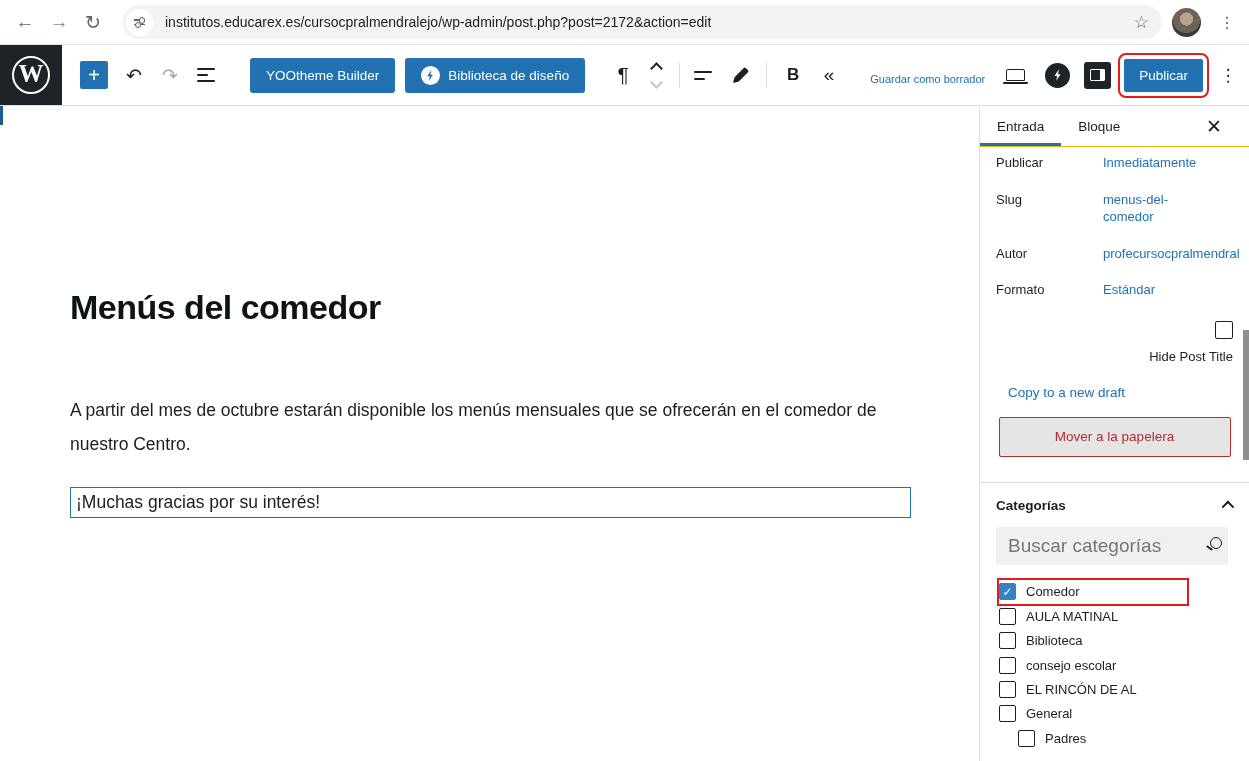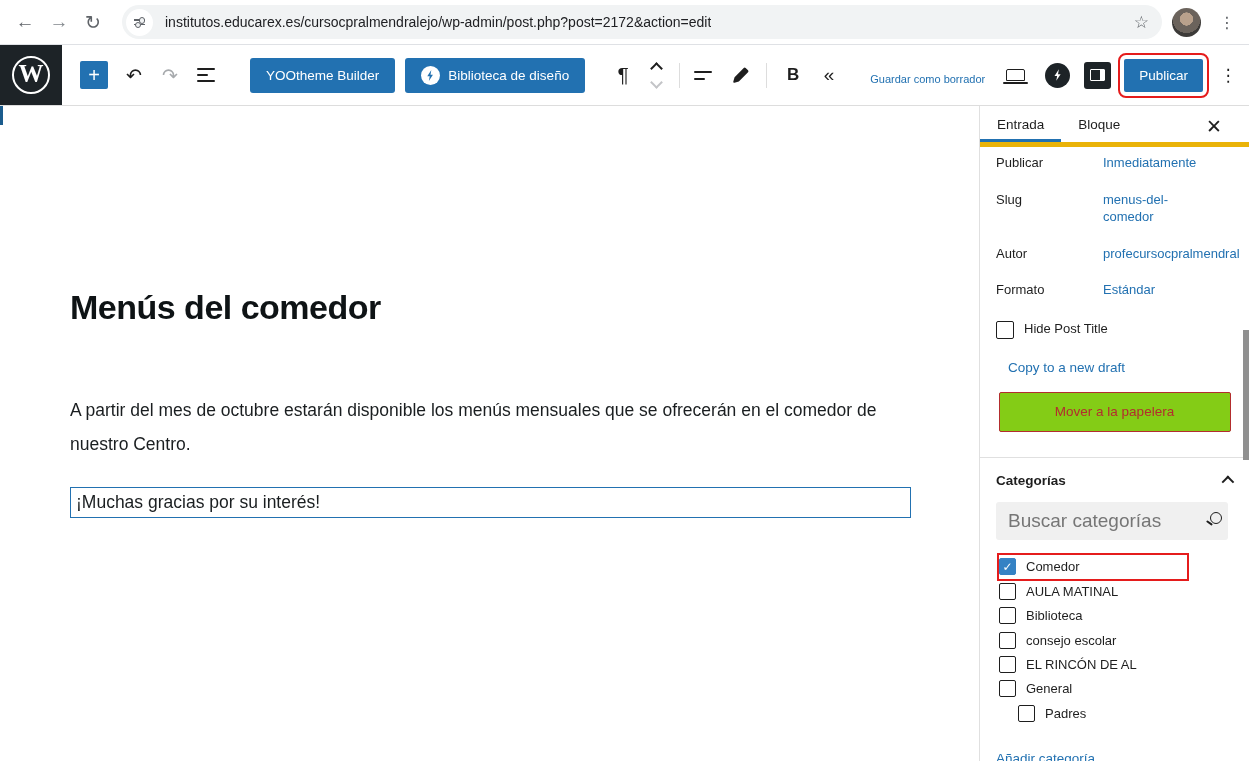--- a/index.html
+++ b/index.html
@@ -93,40 +93,40 @@
     color:#0e1315; letter-spacing:-0.5px; cursor:text; }
   .post-para { position:absolute; left:70px; top:288px; width:828px; font-size:17.5px;
     line-height:1.92; color:#1a1e20; cursor:text; }
   .sel-block { position:absolute; left:70px; top:381px; width:841px; height:31px;
     border:1.5px solid #2271b1; display:flex; align-items:center; cursor:text; }
   .sel-block p { font-size:17.5px; color:#1a1e20; padding-left:5px; }
 
   
   .sidebar { position:absolute; left:979px; top:106px; width:270px; height:655px; background:#fff;
     border-left:1px solid #e0e0e0; font-size:13px; color:#1e1e1e; }
-  .sb-tabs { display:flex; align-items:stretch; height:41px; border-bottom:5px solid #eab308; }
+  .sb-tabs { display:flex; align-items:stretch; height:41px; border-bottom:1px solid #eab308; }
   .sb-tab { position:relative; padding:0 17px; display:flex; align-items:center; font-size:13.5px;
     cursor:pointer; }
   .sb-tab.active::after { content:""; position:absolute; left:0; right:0; bottom:0; height:3.5px;
     background:#2271b1; }
   .sb-close { margin-left:auto; align-self:center; margin-right:14px; width:26px; height:26px;
     border:none; background:none; font-size:19px; color:#1e1e1e; cursor:pointer; }
   .panel-rows { padding:7px 16px 0; }
   .s-row { display:flex; margin-bottom:19px; }
   .s-row .lbl { width:107px; flex-shrink:0; padding-top:1px; }
   .s-row .val { color:#2271b1; cursor:pointer; line-height:1.35; }
   .s-row.wrap .val { width:108px; overflow-wrap:break-word; }
   .s-row.nowrap .val { white-space:nowrap; }
-  .chk-row { display:flex; align-items:flex-start; gap:10px; margin:22px 0 0; cursor:pointer; }
+  .chk-row { display:flex; align-items:flex-end; gap:10px; margin:22px 0 0; cursor:pointer;flex-direction:column; }
   .wp-checkbox { width:18px; height:18px; border:1.5px solid #1e1e1e; border-radius:2px;
     background:#fff; flex-shrink:0; display:flex; align-items:center; justify-content:center;
     font-size:12px; color:#fff; cursor:pointer; }
   .checked .wp-checkbox, .wp-checkbox.checked { background:#3582c4; border-color:#3582c4; }
   .copy-link { display:inline-block; margin:21px 0 0 12px; color:#2271b1; cursor:pointer; font-size:13.5px; }
-  .trash-btn { display:block; width:232px; height:40px; margin:17px auto 0; background:#84cc16;
+  .trash-btn { display:block; width:232px; height:40px; margin:17px auto 0; background:#e5e5e5;
     border:1px solid #b32d2e; border-radius:2px; color:#b32d2e; font-size:13.5px; font-family:inherit;
     cursor:pointer; }
   .cat-panel { margin-top:25px; border-top:1px solid #e0e0e0; }
   .cat-head { display:flex; align-items:center; justify-content:space-between; padding:15px 18px 13px 16px;
     cursor:pointer; }
   .cat-title { font-weight:bold; font-size:13.5px; }
   .chev-up { width:9px; height:9px; border-top:2px solid #1e1e1e; border-right:2px solid #1e1e1e;
     transform:rotate(-45deg) translateY(2px); }
   .cat-search { position:relative; margin:1px 16px 0; }
   .cat-search input { width:232px; height:38px; background:#f0f0f0; border:none; border-radius:3px;

